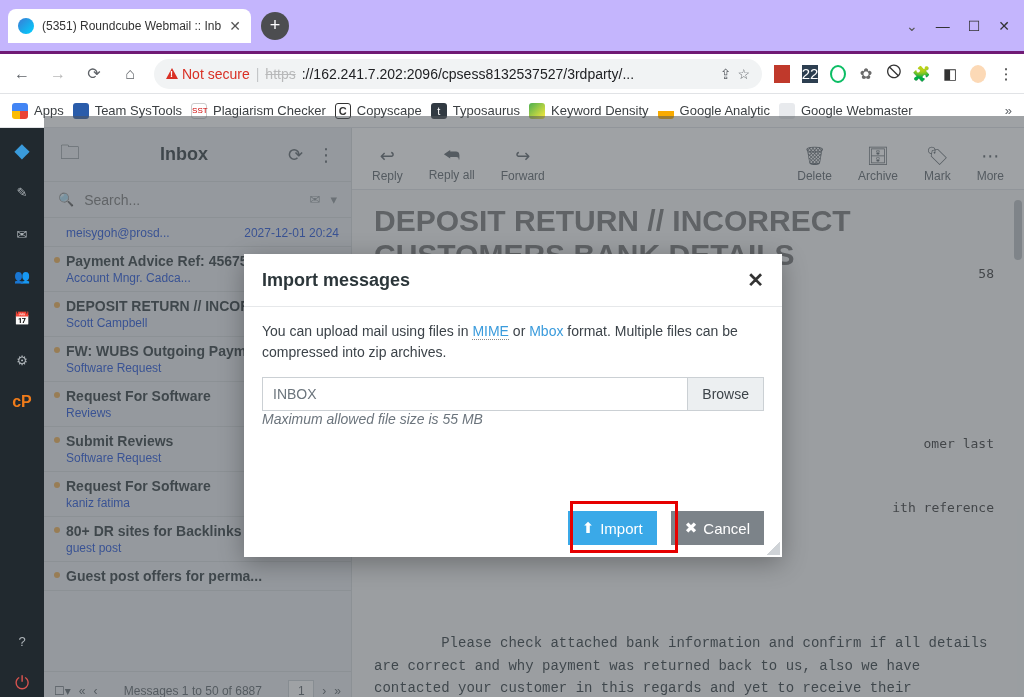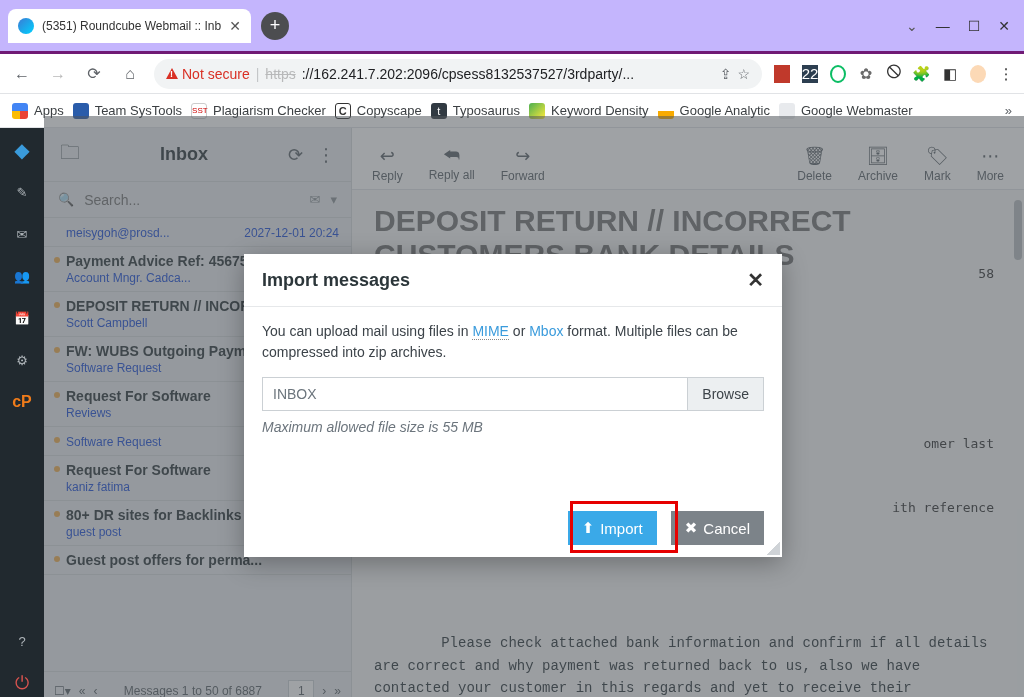--- a/index.html
+++ b/index.html
@@ -81,21 +81,21 @@
   .modal-head{display:flex;align-items:center;justify-content:space-between;padding:14px 18px;border-bottom:1px solid #e6e8ea;}
   .modal-head h3{font-size:18px;color:#2c363a;}
   .modal-head .x{font-size:20px;font-weight:bold;cursor:pointer;}
   .modal-body{padding:14px 18px;flex:1;}
   .modal-body p{font-size:14px;color:#3c4349;line-height:1.5;}
   .modal-body a{color:#3a9bdc;text-decoration:none;margin-top:12px;}
   .modal-body a.mime{border-bottom:1px dotted #888;}
   .filefield{display:flex;margin-top:14px;}
   .filefield input{flex:1;padding:8px 10px;border:1px solid #cbd0d4;border-right:none;font-size:14px;color:#6c757d;background:#fff;}
   .filefield button{padding:8px 14px;border:1px solid #cbd0d4;background:#eceff1;color:#3c4349;font-size:14px;cursor:pointer;}
-  .hint{font-style:italic;color:#6c757d;margin-top:8px;font-size:14px;}
+  .hint{font-style:italic;color:#6c757d;margin-top:0;font-size:14px;}
   .modal-foot{padding:12px 18px;display:flex;justify-content:flex-end;gap:14px;position:relative;}
   .btn{padding:8px 14px;border:none;font-size:15px;color:#fff;display:flex;align-items:center;gap:6px;cursor:pointer;}
   .btn-import{background:#3aa9e8;}
   .btn-cancel{background:#7c8389;}
   .highlight{position:absolute;border:3px solid #e60000;right:104px;bottom:4px;width:108px;height:52px;pointer-events:none;}
   .resize{position:absolute;right:2px;bottom:2px;width:14px;height:14px;background:linear-gradient(135deg,transparent 50%,#cfd3d7 50%);}
 </style>
 </head>
 <body>
 
@@ -237,20 +237,21 @@
           </div>
         </div>
       <div class="msg unread">
           <div class="subj">Request For Software</div>
           <div class="meta">
             <span>Reviews</span>
             <span>Sa</span>
           </div>
         </div>
       <div class="msg unread">
+          <div class="subj">Submit Reviews</div>
           <div class="meta">
             <span>Software Request</span>
             <span>Sa</span>
           </div>
         </div>
       <div class="msg unread">
           <div class="subj">Request For Software</div>
           <div class="meta">
             <span>kaniz fatima</span>
             <span>Sat 11:10</span>

